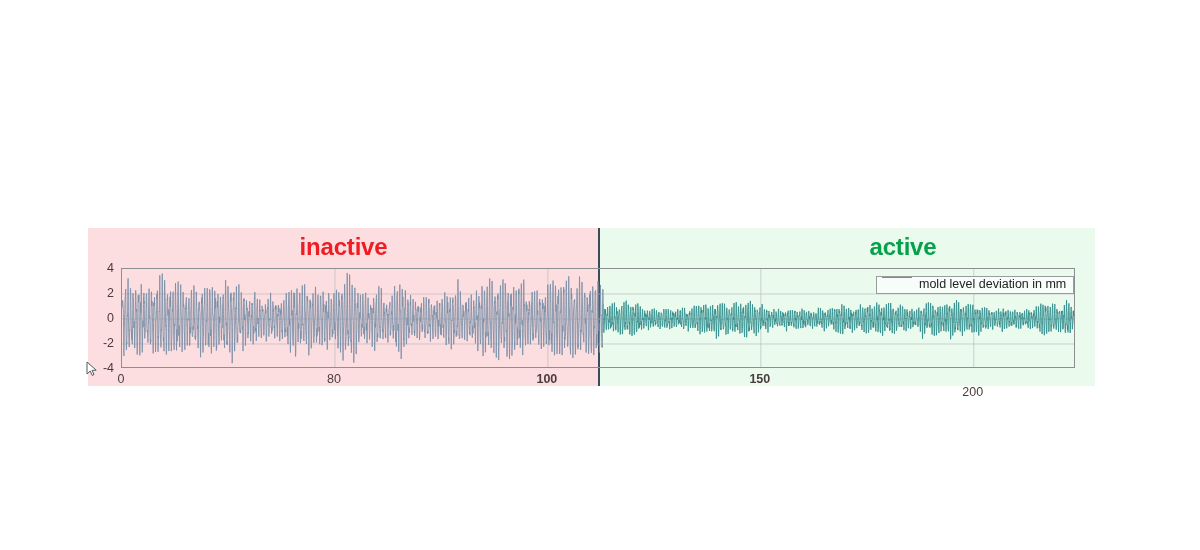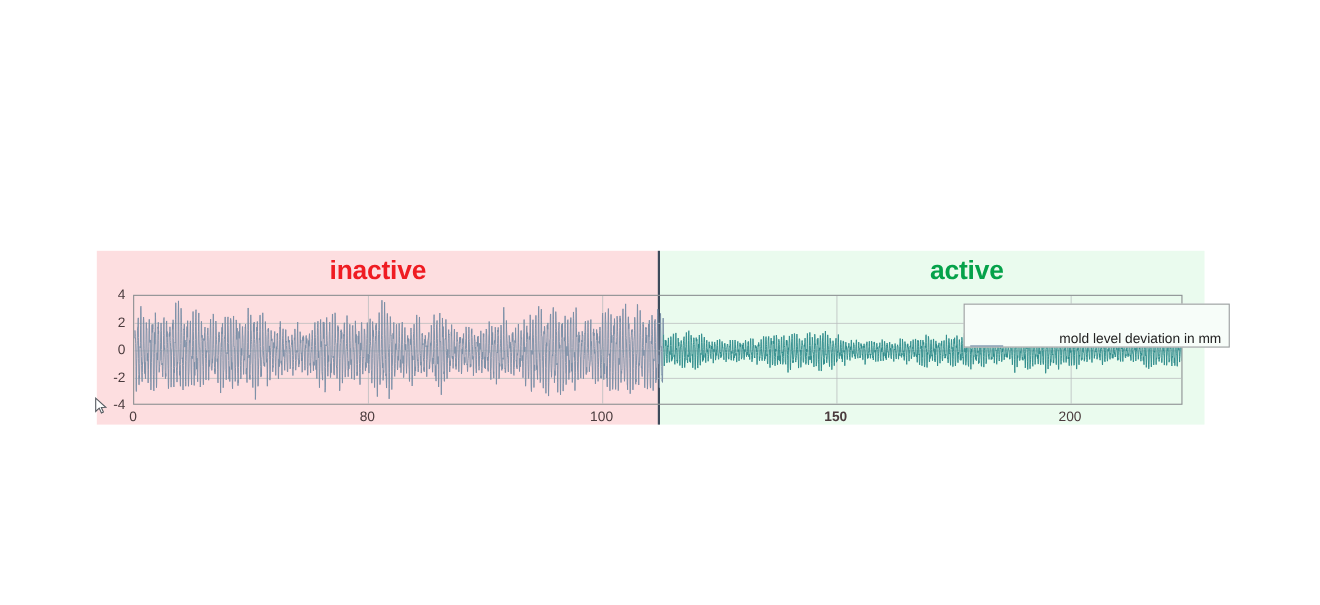--- a/index.html
+++ b/index.html
@@ -54,20 +54,21 @@
   }
   #label-inactive {
     left: 88px;
     width: 511px;
     color: #ef1c22;
   }
   #label-active {
     left: 599px;
     width: 560px;
     color: #05a24a;
+    padding-left: 24px;
   }
 
   
   #state-divider {
     position: absolute;
     left: 598px;
     top: 212px;
     width: 2px;
     height: 158px;
     background: #3c4a5a;
@@ -113,28 +114,27 @@
     text-align: center;
     font-size: 12.5px;
     color: #4a3b3d;
   }
 
   
   #legend {
     position: absolute;
     left: 876px;
     top: 260px;
-    height: 40px;
+    height: 18px;
     box-sizing: border-box;
     border: 1px solid #9a9d9f;
     background: #f7fdf9;
     display: flex;
-    align-items: flex-end;
+    align-items: flex-start;
     padding: 0 7px 0 5px;
-    gap: 44px;
   }
   #legend-swatch {
     width: 30px;
     height: 0;
     border-top: 1.4px solid #6e8aa6;
     margin-right: 7px;
     flex: none;
   }
   #legend-text {
     font-size: 12.5px;
@@ -183,23 +183,23 @@
   </div>
 
   <div class="ytick" id="yt0" style="top: 246px;">4</div>
   <div class="ytick" id="yt1" style="top: 271px;">2</div>
   <div class="ytick" id="yt2" style="top: 296px;">0</div>
   <div class="ytick" id="yt3" style="top: 321px;">-2</div>
   <div class="ytick" id="yt4" style="top: 346px;">-4</div>
 
   <div class="xtick" id="xt0" style="left: 121px;">0</div>
   <div class="xtick" id="xt1" style="left: 333.946px;">80</div>
-  <div class="xtick" id="xt2" style="left: 546.893px;">100</div>
+  <div class="xtick" id="xt2" style="left: 546.893px; font-weight: bold;">100</div>
   <div class="xtick" id="xt3" style="left: 759.839px; font-weight: bold;">150</div>
-  <div class="xtick" id="xt4" style="left: 972.786px;">200</div>
+  <div class="xtick" id="xt4" style="left: 972.786px; margin-top: 13px;">200</div>
 
   <div id="legend">
     <span id="legend-swatch"></span>
     <span id="legend-text">mold level deviation in mm</span>
   </div>
 
   <svg id="cursor" viewBox="0 0 12 16">
     <path d="M1 1 L1 13 L4.2 10 L6.2 14.4 L8 13.6 L6.1 9.4 L10.2 9.2 Z" fill="#ffffff" stroke="#555a60" stroke-width="1"></path>
   </svg>
 

